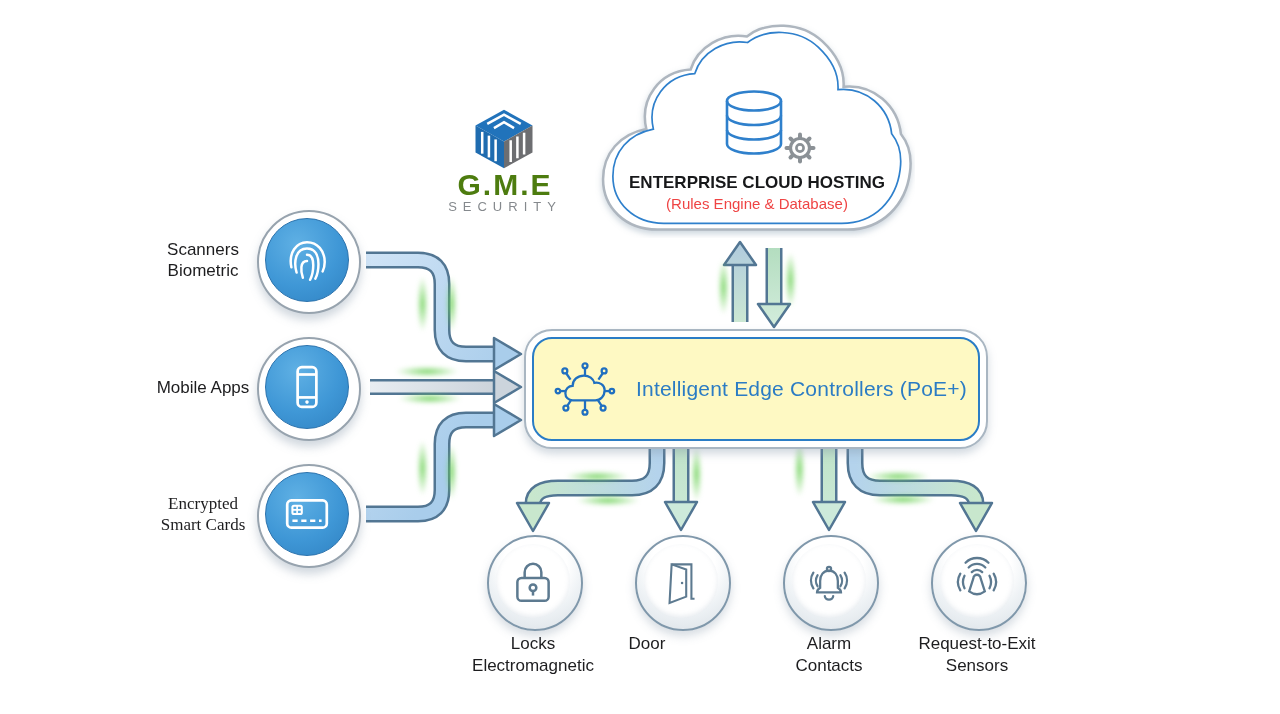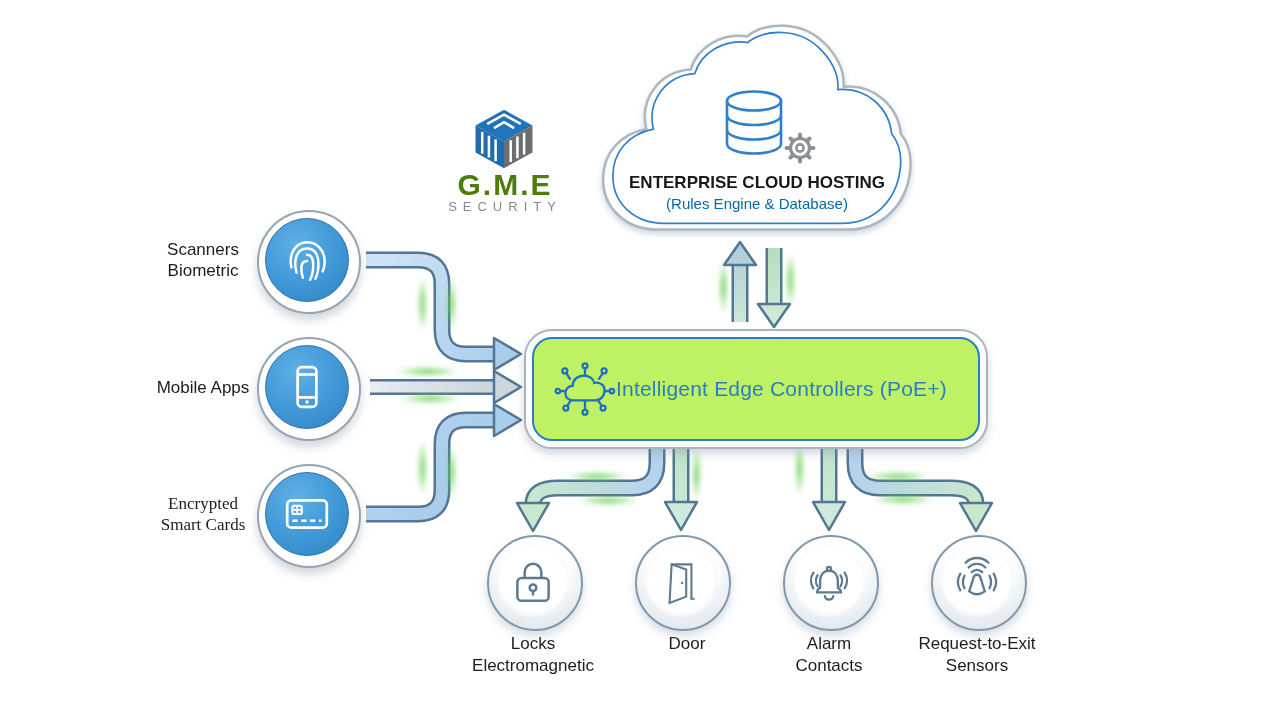--- a/index.html
+++ b/index.html
@@ -17,29 +17,29 @@
   
   .brand-name{left:420px;top:168px;width:170px;text-align:center;z-index:2;
               font-size:30px;font-weight:bold;color:#4d7c0f;letter-spacing:2px;}
   .brand-tag{left:420px;top:199px;width:170px;text-align:center;z-index:2;
              font-size:13px;font-weight:normal;color:#85898d;letter-spacing:6px;}
 
   
   .cloud-title{left:597px;top:173px;width:320px;text-align:center;z-index:3;
                font-size:17px;font-weight:bold;color:#17181a;}
   .cloud-sub{left:597px;top:195px;width:320px;text-align:center;z-index:3;
-             font-size:15px;color:#0369a1;}
+             font-size:15px;color:#ef4444;}
 
   
   .ctrl-outer{left:524px;top:329px;width:460px;height:116px;border-radius:28px;z-index:2;
               border:2px solid #a9b6c2;background:#fff;
               box-shadow:0 5px 9px rgba(125,145,165,.35);}
   .ctrl-inner{position:absolute;left:6px;top:6px;right:6px;bottom:6px;border-radius:20px;
-              border:2px solid #2a7dc6;background:#bef264;display:flex;align-items:center;
-              padding-left:20px;box-sizing:border-box;}
+              border:2px solid #2a7dc6;background:#fef9c3;display:flex;align-items:center;
+              padding-left:20px;gap:20px;box-sizing:border-box;}
   .ctrl-label{font-size:21px;font-weight:500;color:#2b7cc4;letter-spacing:.2px;}
 
   
   .in-circle{width:100px;height:100px;border-radius:50%;border:2px solid #97a3ae;background:#fff;
              box-shadow:0 6px 10px rgba(120,140,160,.35);z-index:3;}
   .in-circle .fill{position:absolute;left:6px;top:6px;width:84px;height:84px;border-radius:50%;
              border:1px solid #2a72ad;box-sizing:border-box;
              background:radial-gradient(circle at 38% 30%,#5fb0e4 0%,#3f97d6 55%,#2f81c1 100%);
              display:flex;align-items:center;justify-content:center;}
   .in-label{width:200px;text-align:center;font-size:17px;line-height:21px;font-weight:500;z-index:2;}
@@ -316,21 +316,21 @@
     <div class="fill">
       <svg width="50" height="50" viewBox="0 0 48 48">
         <g fill="none" stroke="#5d7a90" stroke-width="2">
           <path d="M15,8 H34 V41 H37"></path>
           <path d="M15,8 L13,45 L29,39 L29,13 Z"></path>
         </g>
         <circle cx="25" cy="26" r="1.2" fill="#5d7a90"></circle>
       </svg>
     </div>
   </div>
-  <div class="abs out-label" style="left:587px;top:633px;">
+  <div class="abs out-label" style="left:547px;top:633px;">
     <div>Door</div>
   </div>
 
   <div class="abs out-circle" style="left:783px;top:535px;">
     <div class="fill">
       <svg width="50" height="50" viewBox="0 0 48 48">
         <g fill="none" stroke="#5d7a90" stroke-width="2.2" stroke-linecap="round">
           <circle cx="24" cy="12.5" r="2"></circle>
           <path d="M24,14 C18.5,14 15.5,18.5 15.5,24 L15.5,30.5 Q12.5,32.5 12.5,35 H35.5 Q35.5,32.5 32.5,30.5 L32.5,24 C32.5,18.5 29.5,14 24,14 Z"></path>
           <path d="M20,38.5 A4,3.4 0 0 0 28,38.5"></path>

